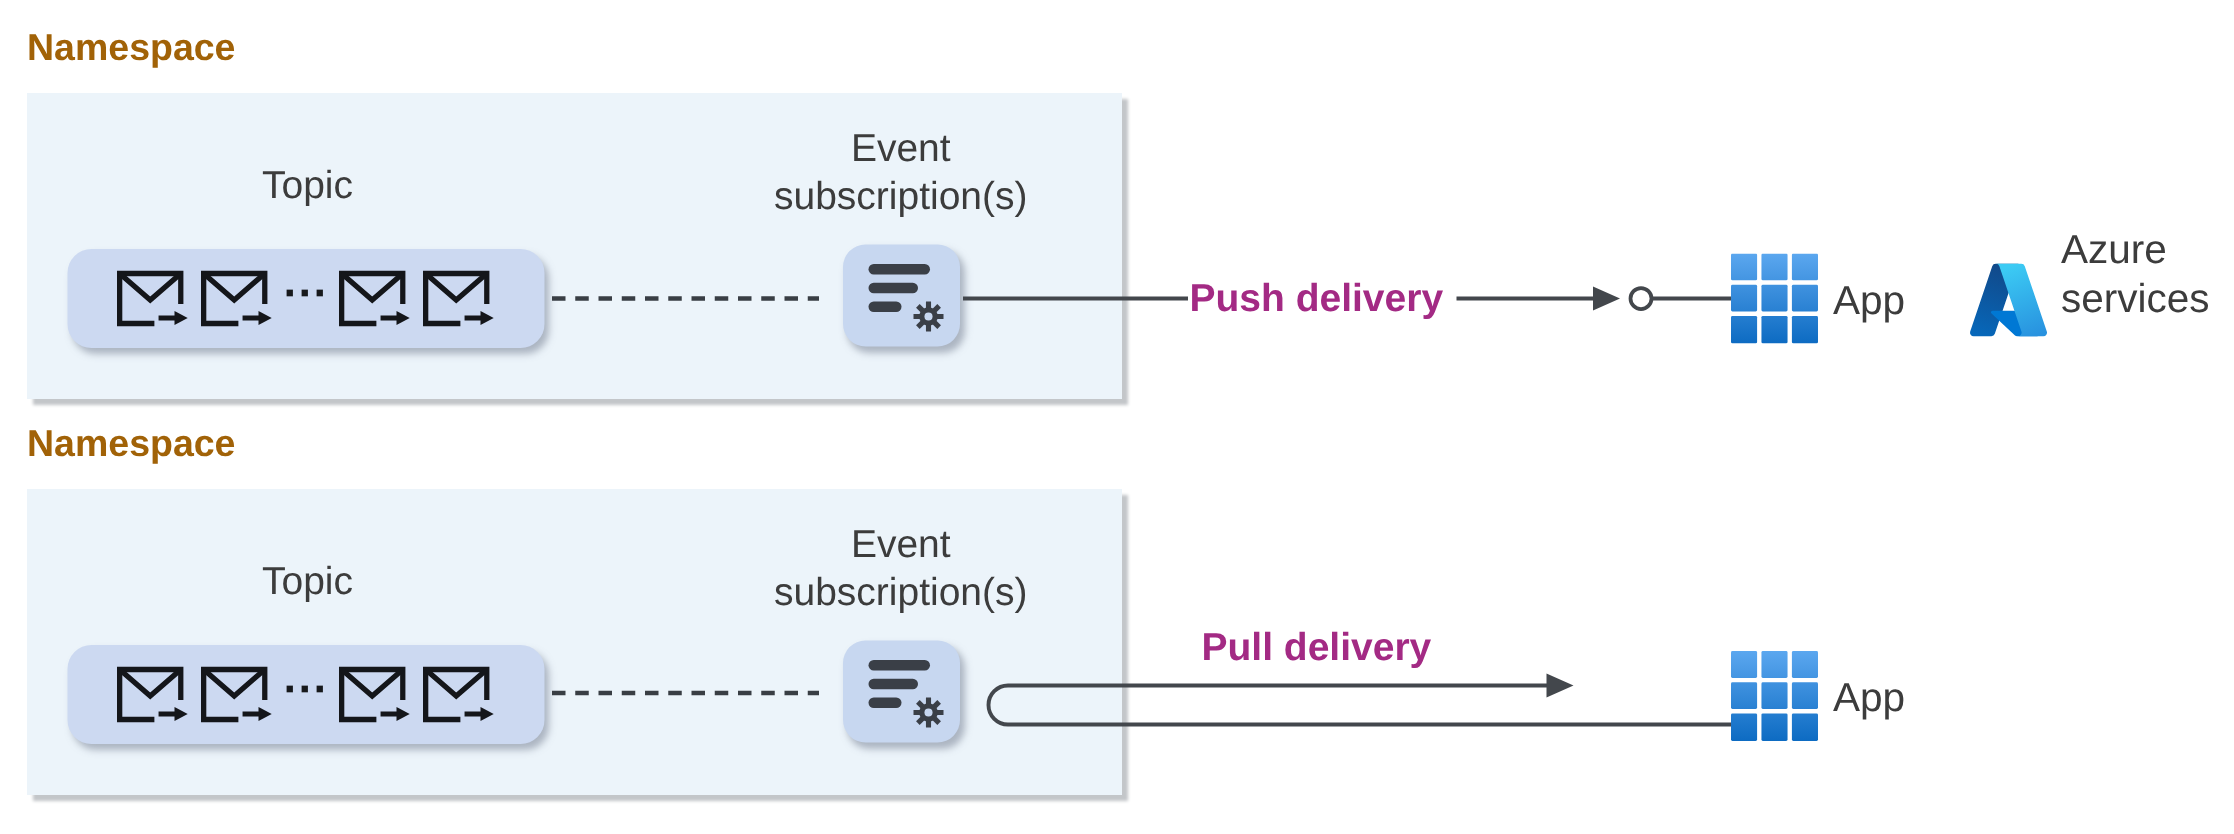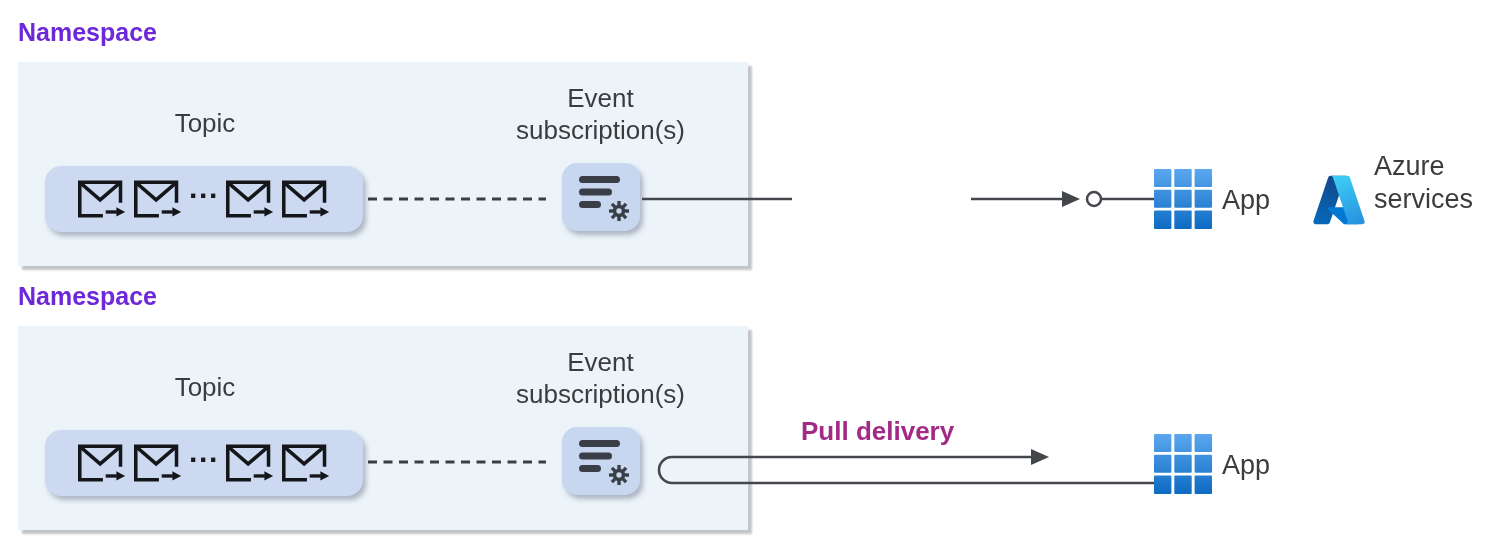--- a/index.html
+++ b/index.html
@@ -2,21 +2,21 @@
 <html><head>
 <meta charset="utf-8">
 <style>
   html,body{margin:0;padding:0;background:#ffffff;}
   .canvas{
     position:relative;width:1489px;height:556px;background:#ffffff;
     font-family:"Liberation Sans",sans-serif;overflow:hidden;
   }
   .abs{position:absolute;}
   .ns-label{
-    font-size:25px;font-weight:700;color:#6d28d9;white-space:nowrap;z-index:4;
+    font-size:25px;font-weight:700;color:#a16207;white-space:nowrap;z-index:4;
   }
   .ns-box{
     width:730px;height:204px;background:#ecf4fa;
     box-shadow:4px 4px 2px #c3c6c9;z-index:1;
   }
   .node-label{
     font-size:26px;color:#3c3c3c;text-align:center;line-height:32px;z-index:4;white-space:nowrap;
   }
   .topic-pill{
     width:318px;height:66px;background:#ccd9f1;border-radius:16px;
@@ -120,20 +120,21 @@
             <line x1="3.9" y1="3.9" x2="7.1" y2="7.1"></line>
           <line x1="-3.9" y1="3.9" x2="-7.1" y2="7.1"></line>
             <line x1="3.9" y1="-3.9" x2="7.1" y2="-7.1"></line>
         </g>
         <circle r="6.2" fill="#3a3f47"></circle>
         <circle r="2.7" fill="#c7d7f0"></circle>
       </g>
     </svg>
   </div>
 
+  <div class="abs delivery-label" style="left:793px;top:183px;">Push delivery</div>
 
   <svg class="abs" style="left:1154px;top:169px;z-index:4;" width="58" height="60" viewBox="0 0 60 62">
     <defs>
       <linearGradient id="gridGradTop" x1="30" y1="0" x2="30" y2="62" gradientUnits="userSpaceOnUse">
         <stop offset="0" stop-color="#5ba7ef"></stop>
           <stop offset="1" stop-color="#0d6bc2"></stop>
       </linearGradient>
     </defs>
     <g fill="url(#gridGradTop)">
       <rect x="0" y="0" width="18" height="18.5" rx="1"></rect>

